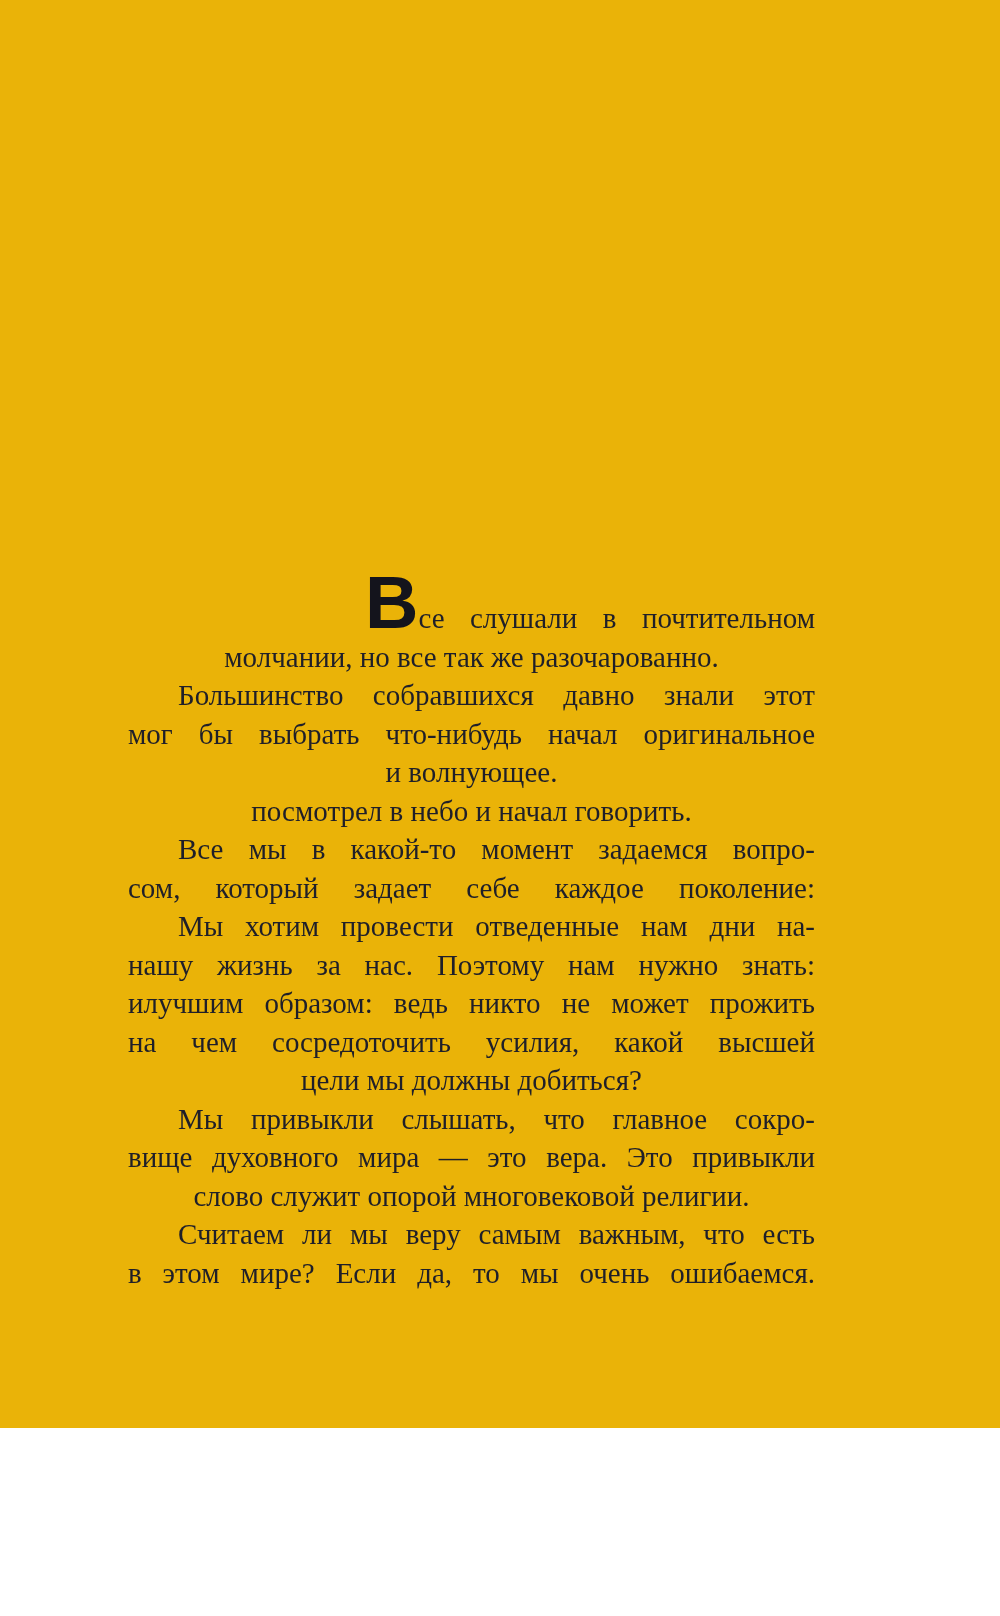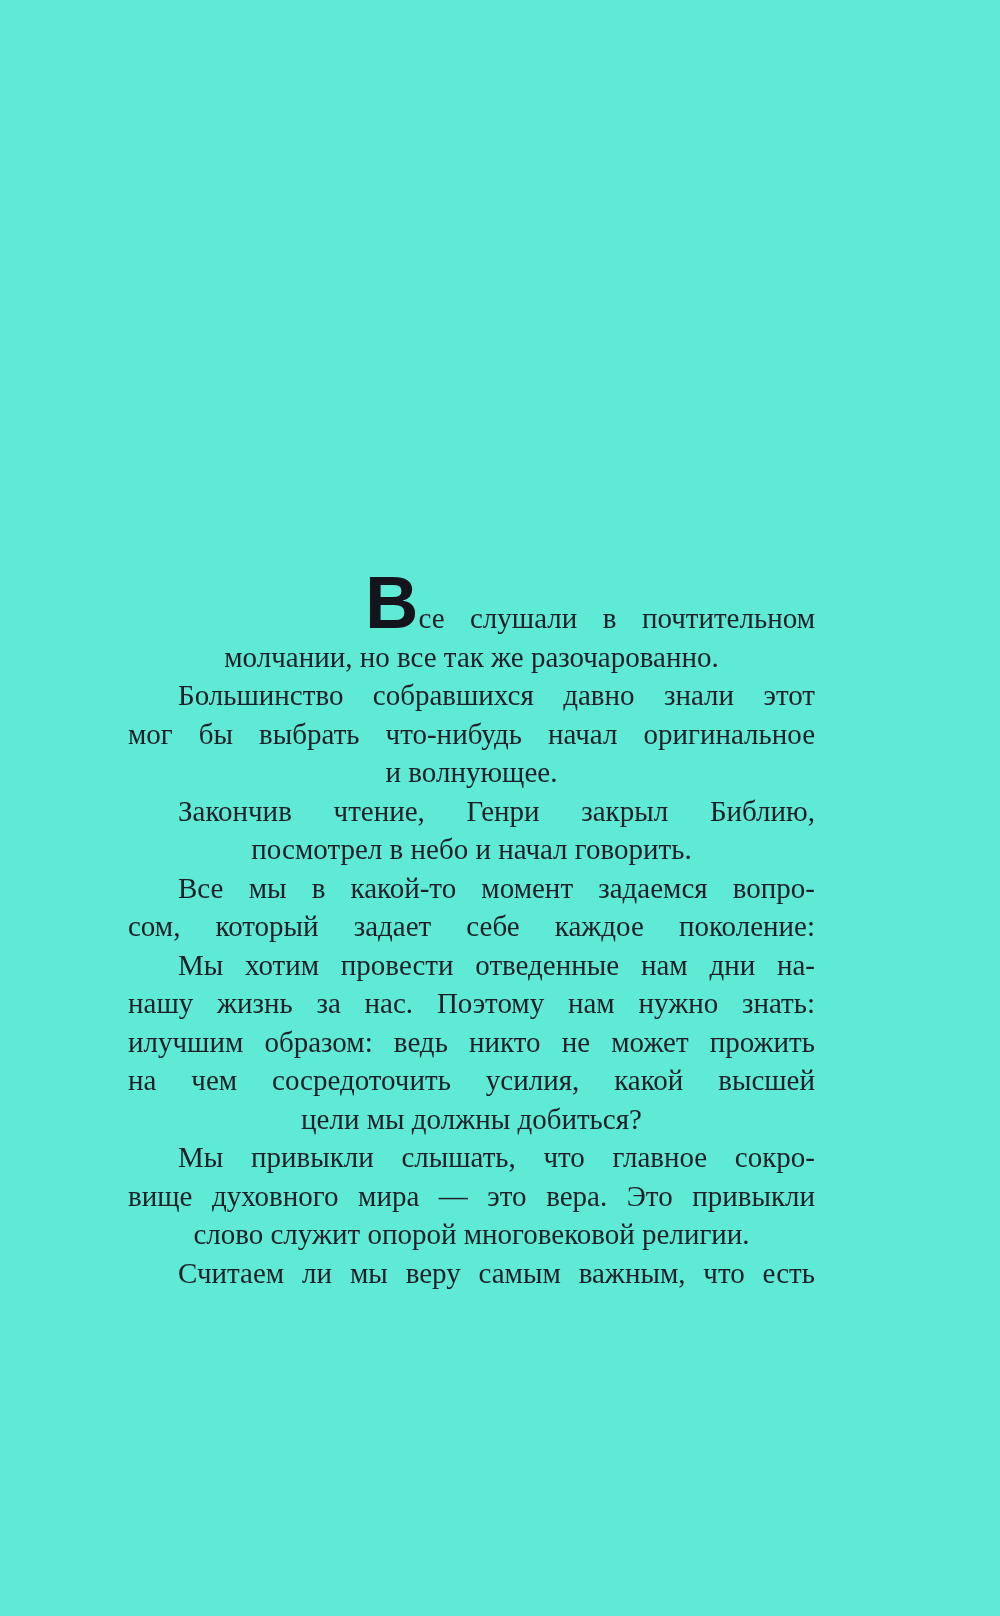--- a/index.html
+++ b/index.html
@@ -3,22 +3,22 @@
 <meta charset="utf-8">
 <style>
   html, body {
     margin: 0;
     padding: 0;
     background: #ffffff;
   }
   .page {
     position: relative;
     width: 1000px;
-    height: 1616px;
-    background: #5eead4;
+    height: 1428px;
+    background: #eab308;
     overflow: hidden;
     font-family: "Liberation Serif", serif;
     color: #1f1f29;
   }
   .text-block {
     position: absolute;
     left: 128px;
     top: 599px;
     width: 687px;
     font-size: 29px;
@@ -60,27 +60,27 @@
 </head>
 <body>
 
 <div class="page">
   <main class="text-block" id="text-block">
       <div class="line opener"><span class="dropcap">В</span>се слушали в почтительном</div>
       <div class="line end">молчании, но все так же разочарованно.</div>
       <div class="line indent">Большинство собравшихся давно знали этот</div>
       <div class="line">мог бы выбрать что-нибудь начал оригинальное</div>
       <div class="line end">и волнующее.</div>
-      <div class="line indent">Закончив чтение, Генри закрыл Библию,</div>
       <div class="line end">посмотрел в небо и начал говорить.</div>
       <div class="line indent">Все мы в какой-то момент задаемся вопро-</div>
       <div class="line">сом, который задает себе каждое поколение:</div>
       <div class="line indent">Мы хотим провести отведенные нам дни на-</div>
       <div class="line">нашу жизнь за нас. Поэтому нам нужно знать:</div>
       <div class="line">илучшим образом: ведь никто не может прожить</div>
       <div class="line">на чем сосредоточить усилия, какой высшей</div>
       <div class="line end">цели мы должны добиться?</div>
       <div class="line indent">Мы привыкли слышать, что главное сокро-</div>
       <div class="line">вище духовного мира — это вера. Это привыкли</div>
       <div class="line end">слово служит опорой многовековой религии.</div>
       <div class="line indent">Считаем ли мы веру самым важным, что есть</div>
+      <div class="line">в этом мире? Если да, то мы очень ошибаемся.</div>
     </main>
 </div>
 
 </body></html>

